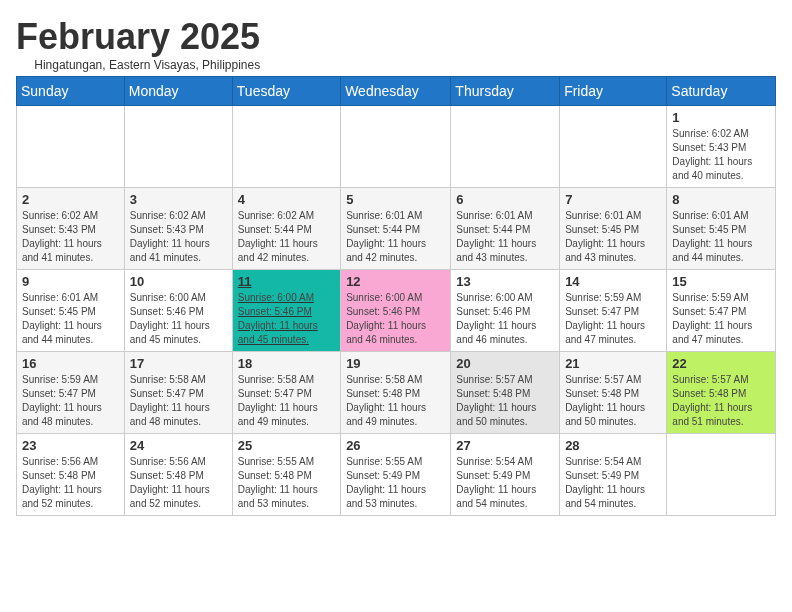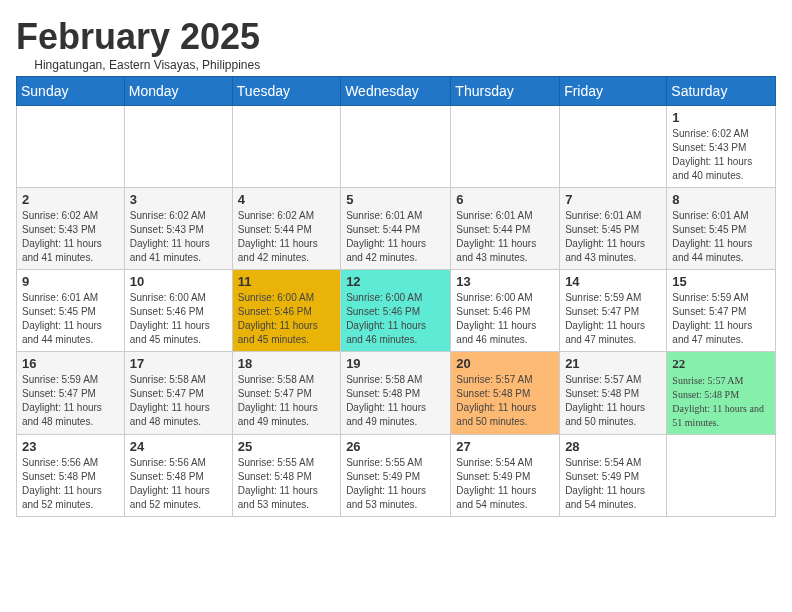--- a/index.html
+++ b/index.html
@@ -173,27 +173,27 @@
           <div class="day-info" style="white-space: pre-line;">Sunrise: 6:01 AM
 Sunset: 5:45 PM
 Daylight: 11 hours and 44 minutes.</div>
         </td>
         <td style="background: rgb(255, 255, 255);">
           <span class="day-number">10</span>
           <div class="day-info" style="white-space: pre-line;">Sunrise: 6:00 AM
 Sunset: 5:46 PM
 Daylight: 11 hours and 45 minutes.</div>
         </td>
-        <td style="background: #eab308;">
+        <td style="background: #14b8a6; text-decoration: underline;">
           <span class="day-number">11</span>
           <div class="day-info" style="white-space: pre-line;">Sunrise: 6:00 AM
 Sunset: 5:46 PM
 Daylight: 11 hours and 45 minutes.</div>
         </td>
-        <td style="background: #5eead4;">
+        <td style="background: #f9a8d4;">
           <span class="day-number">12</span>
           <div class="day-info" style="white-space: pre-line;">Sunrise: 6:00 AM
 Sunset: 5:46 PM
 Daylight: 11 hours and 46 minutes.</div>
         </td>
         <td style="background: rgb(255, 255, 255);">
           <span class="day-number">13</span>
           <div class="day-info" style="white-space: pre-line;">Sunrise: 6:00 AM
 Sunset: 5:46 PM
 Daylight: 11 hours and 46 minutes.</div>
@@ -229,33 +229,33 @@
           <div class="day-info" style="white-space: pre-line;">Sunrise: 5:58 AM
 Sunset: 5:47 PM
 Daylight: 11 hours and 49 minutes.</div>
         </td>
         <td style="background: rgb(245, 245, 245);">
           <span class="day-number">19</span>
           <div class="day-info" style="white-space: pre-line;">Sunrise: 5:58 AM
 Sunset: 5:48 PM
 Daylight: 11 hours and 49 minutes.</div>
         </td>
-        <td style="background: #fdba74;">
+        <td style="background: #e5e5e5;">
           <span class="day-number">20</span>
           <div class="day-info" style="white-space: pre-line;">Sunrise: 5:57 AM
 Sunset: 5:48 PM
 Daylight: 11 hours and 50 minutes.</div>
         </td>
         <td style="background: rgb(245, 245, 245);">
           <span class="day-number">21</span>
           <div class="day-info" style="white-space: pre-line;">Sunrise: 5:57 AM
 Sunset: 5:48 PM
 Daylight: 11 hours and 50 minutes.</div>
         </td>
-        <td style="background: #86efac; font-family: Liberation Serif, serif;">
+        <td style="background: #bef264;">
           <span class="day-number">22</span>
           <div class="day-info" style="white-space: pre-line;">Sunrise: 5:57 AM
 Sunset: 5:48 PM
 Daylight: 11 hours and 51 minutes.</div>
         </td>
       </tr>
       <tr>
         <td style="background: rgb(255, 255, 255);">
           <span class="day-number">23</span>
           <div class="day-info" style="white-space: pre-line;">Sunrise: 5:56 AM

